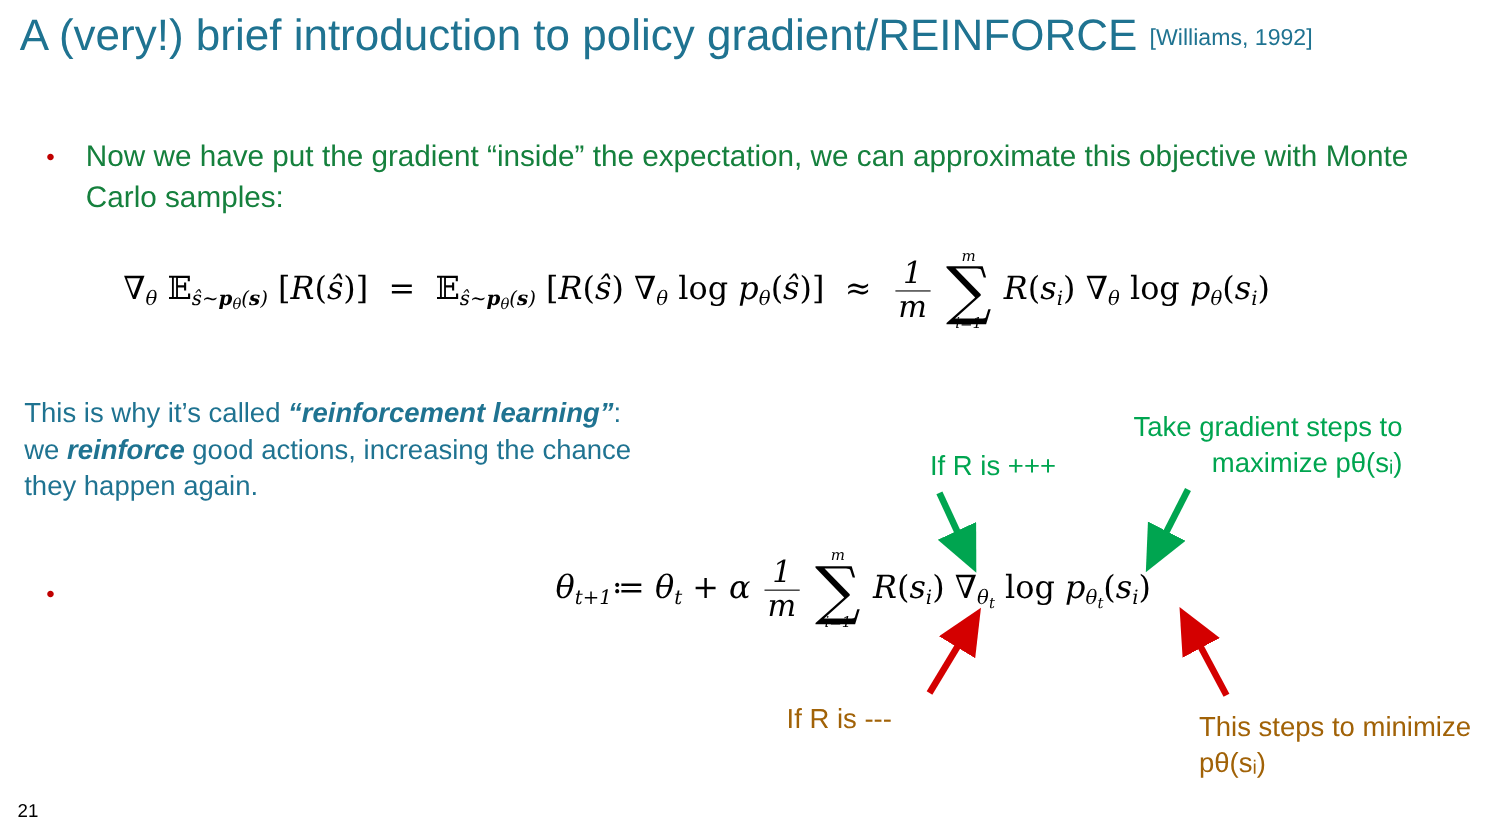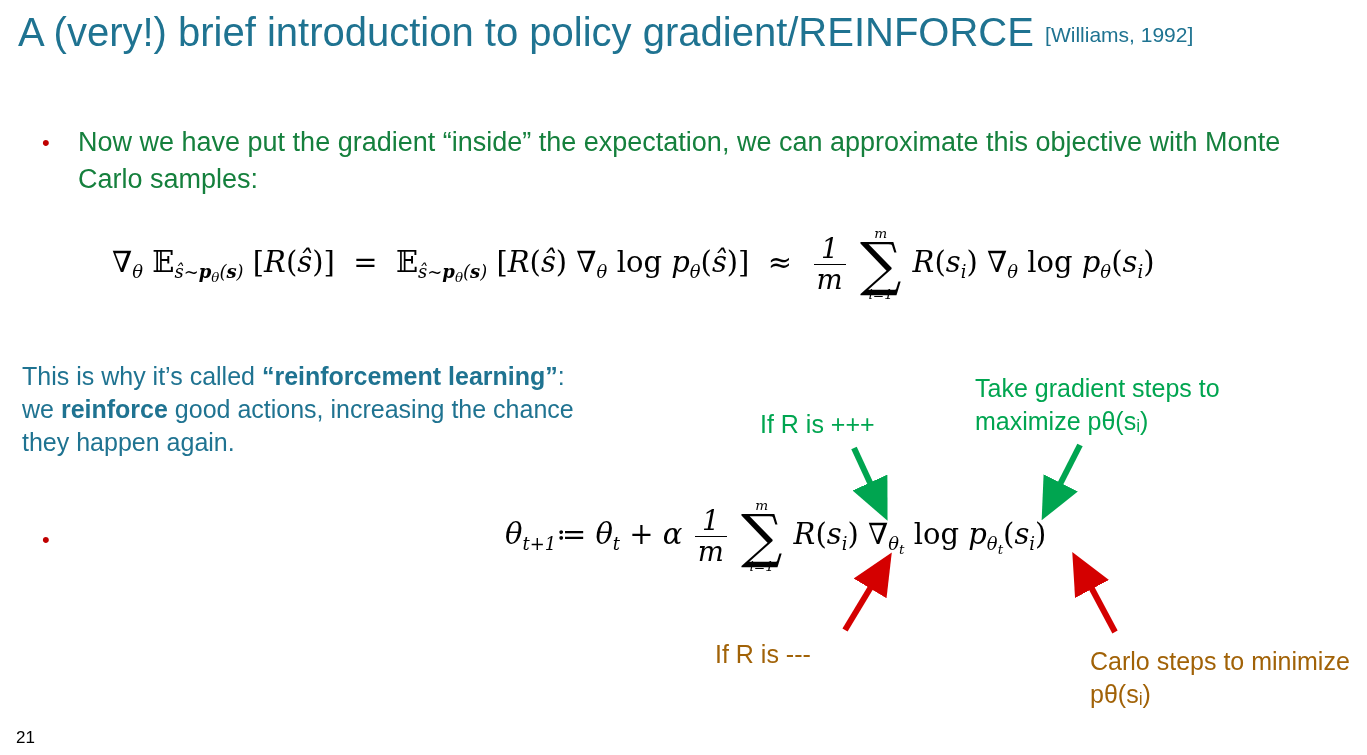--- a/index.html
+++ b/index.html
@@ -113,24 +113,24 @@
     font-size: 29px;
   }
 
   
   .note {
     position: absolute;
     font-size: 25px;
     line-height: 33px;
   }
   .teal { color: #1F7391; }
-  .green { color: #00A550; }
+  .green { color: #00A550; text-align: right; }
   .red { color: #a16207; }
   .crimson { color: #C00000; }
-  .note b { font-weight: bold; }
+  .note b { font-weight: bold; font-style: italic; }
   .note i { font-style: italic; }
 
   #note-reinforce { left: 22px; top: 360px; width: 570px; }
   #note-simplified { left: 22px; top: 598px; width: 600px; }
   #note-plus { left: 760px; top: 408px; width: 200px; }
   #note-minus { left: 715px; top: 638px; width: 200px; }
   #note-grad-steps { left: 975px; top: 372px; width: 300px; }
   #note-min-steps { left: 1090px; top: 645px; width: 260px; text-align: left; }
 
   .arrow-svg { position: absolute; overflow: visible; }
@@ -204,21 +204,21 @@
 
   <div class="note green" id="note-grad-steps">
     <span>Take gradient steps to maximize pθ(sᵢ)</span>
   </div>
 
   <div class="note red" id="note-minus">
     <span>If R is ---</span>
   </div>
 
   <div class="note red" id="note-min-steps">
-    <span>Carlo steps to minimize pθ(sᵢ)</span>
+    <span>This steps to minimize pθ(sᵢ)</span>
   </div>
 
   <svg class="arrow-svg" style="left:0;top:0;width:1367px;height:755px;">
     <defs>
       <marker id="ah-green" markerWidth="7" markerHeight="7" refX="3.2" refY="3.2" orient="auto">
         <path d="M0,0 L7,3.2 L0,6.4 z" fill="#00A550"></path>
       </marker>
       <marker id="ah-red" markerWidth="7" markerHeight="7" refX="3.2" refY="3.2" orient="auto">
         <path d="M0,0 L7,3.2 L0,6.4 z" fill="#D40000"></path>
       </marker>

